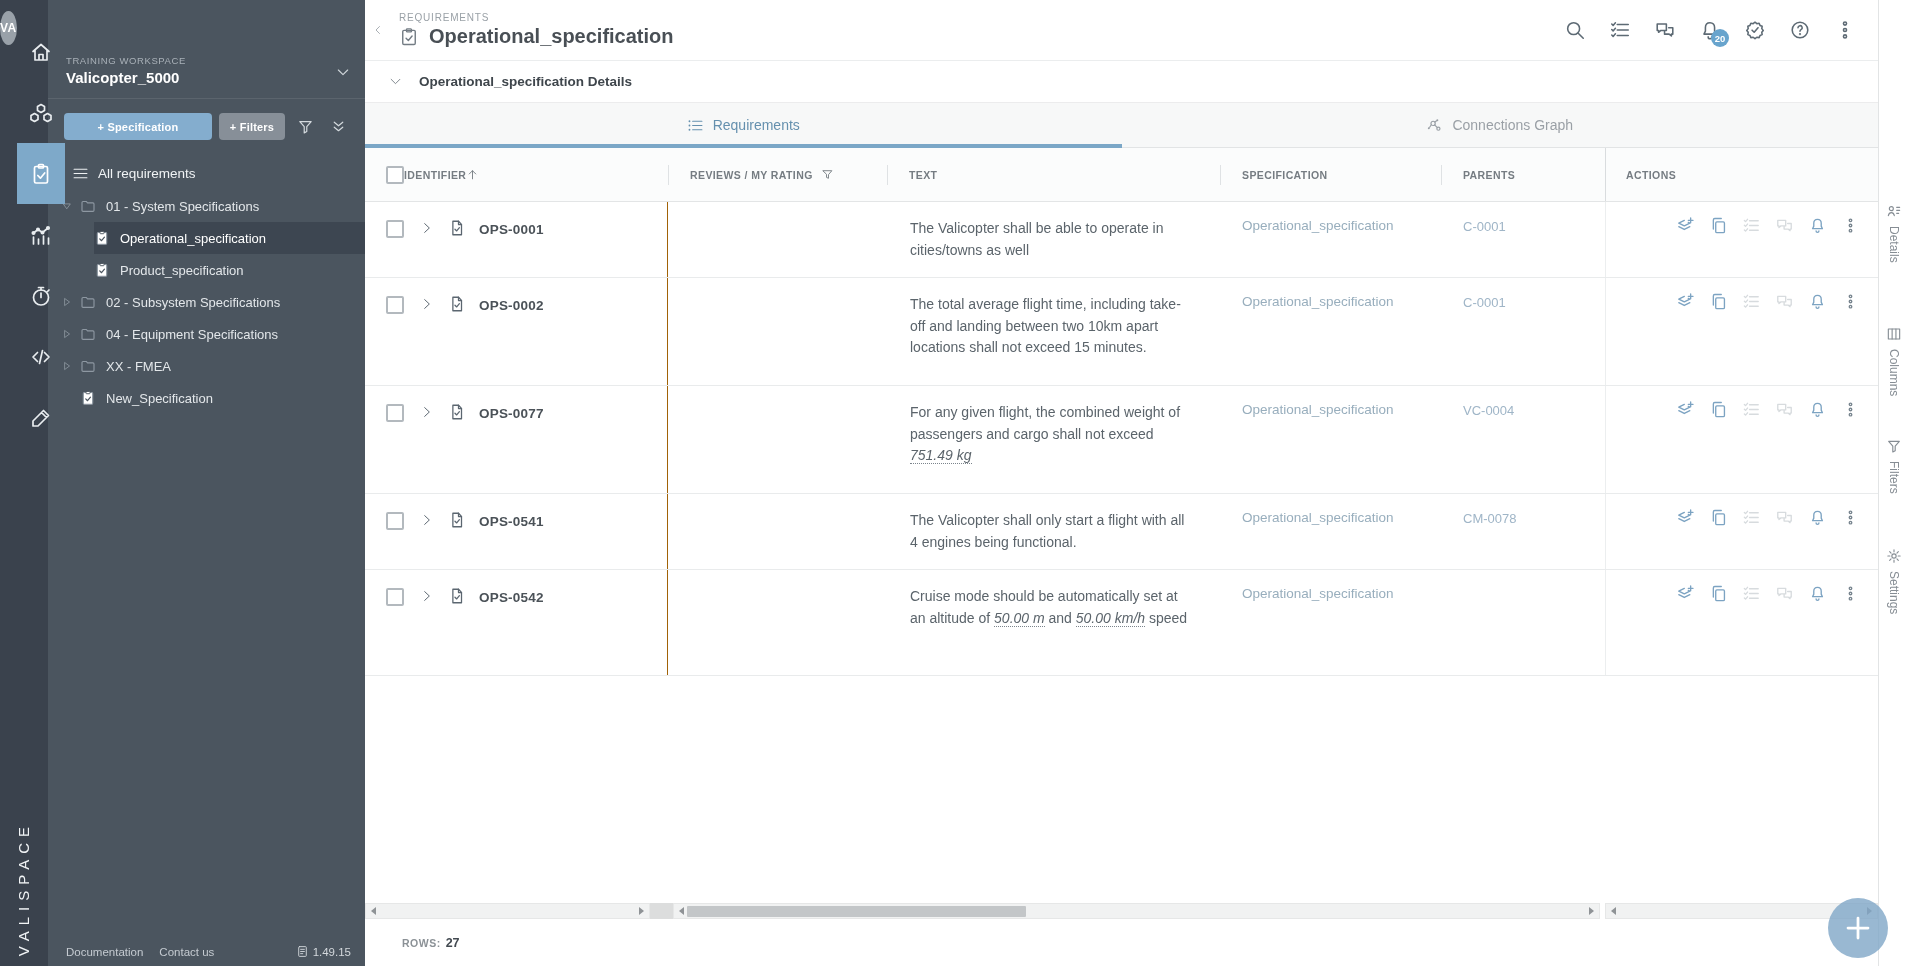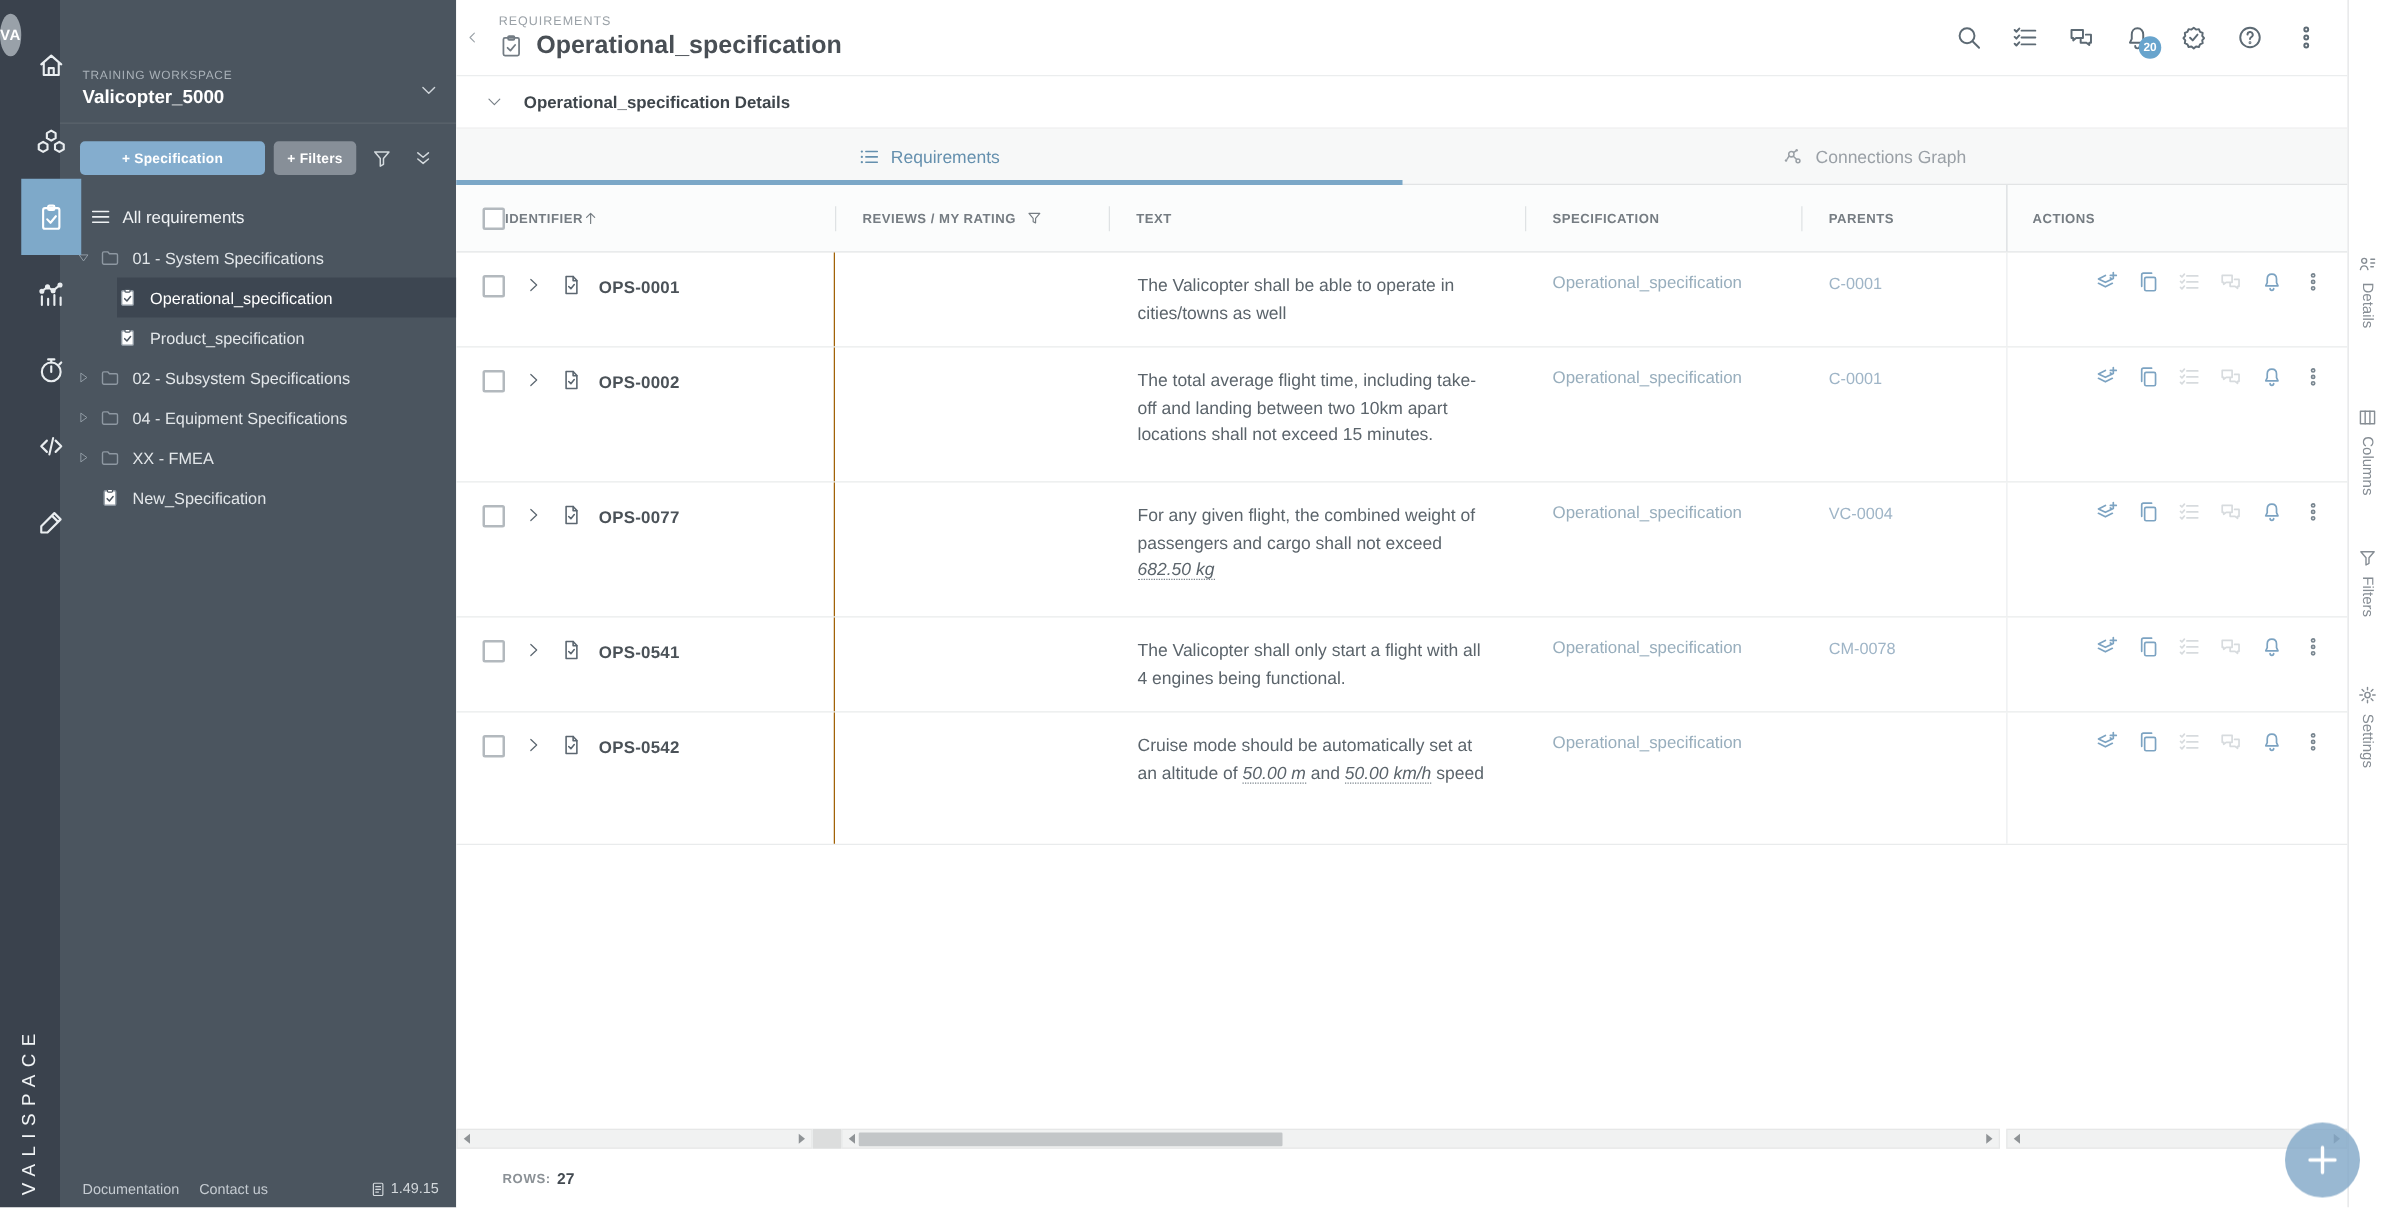--- a/index.html
+++ b/index.html
@@ -37,21 +37,21 @@
   .tree-row .tr-arrow svg { width:10px; height:10px; }
   .tree-row .tr-icon { width:18px; margin:0 8px 0 2px; flex:none; display:flex; color:#8e98a2; }
   .tree-row .tr-icon svg { width:16px; height:16px; }
   .tree-row.lvl1 { padding-left:44px; }
   .tree-row.sel { background:linear-gradient(to right, rgba(0,0,0,0) 46px, #3d4651 46px); color:#fff; }
   .tree-row.noarrow .tr-arrow { visibility:hidden; }
   .hamb { width:17px; margin:0 9px 0 24px; color:#eef1f3; }
   .hamb svg { width:17px; height:17px; }
   .sb-footer { position:absolute; bottom:8px; left:0; right:0; display:flex; align-items:center; padding:0 14px 0 18px; font-size:11.5px; color:#c5cbd1; }
   .sb-footer a { color:#c5cbd1; text-decoration:none; margin-right:16px; cursor:pointer; }
-  .sb-version { margin-left:auto; display:flex; align-items:flex-start; gap:4px; color:#d3d8dc; font-size:11.5px; }
+  .sb-version { margin-left:auto; display:flex; align-items:center; gap:4px; color:#d3d8dc; font-size:11.5px; }
   .sb-version svg { width:13px; height:13px; }
 
   
   .main { flex:1; display:flex; flex-direction:column; position:relative; background:#fff; min-width:0; }
   .m-header { height:61px; border-bottom:1px solid #ebedee; display:flex; align-items:center; position:relative; flex:none; }
   .collapse { width:26px; display:flex; justify-content:center; color:#9aa1a7; cursor:pointer; }
   .collapse svg { width:12px; height:12px; }
   .title-block { margin-left:8px; }
   .crumb { font-size:10px; color:#9aa1a7; letter-spacing:.8px; margin-bottom:2px; }
   .title-row { display:flex; align-items:center; gap:10px; }
@@ -598,21 +598,21 @@
           </span>
           <span class="ic row-doc">
             <svg viewBox="0 0 24 24" stroke-width="1.6">
               <path d="M6.5 3h7.5l4 4.2V21h-11.5z"></path>
               <path d="M14 3v4.4h4M9.3 13.6l2.3 2.3 3.6-4.4"></path>
             </svg>
           </span>
           <span class="rid">OPS-0077</span>
         </div>
         <div class="c c-rev"></div>
-        <div class="c-text">For any given flight, the combined weight of passengers and cargo shall not exceed <em class="val">682.50 kg</em></div>
+        <div class="c-text">For any given flight, the combined weight of passengers and cargo shall not exceed <em class="val">751.49 kg</em></div>
         <div class="c-spec"><span>Operational_specification</span></div>
         <div class="c-par"><span>VC-0004</span></div>
         <div class="c-act">
           <span class="ic a-ic a-blue">
             <svg viewBox="0 0 24 24" stroke-width="1.6">
               <path d="M10.5 5.5 3.5 9l7 3.5 7-3.5-2-1M3.5 13.5l7 3.5 7-3.5"></path>
               <path d="M18.5 2.5v6M15.5 5.5h6"></path>
             </svg>
           </span>
           <span class="ic a-ic a-blue">

